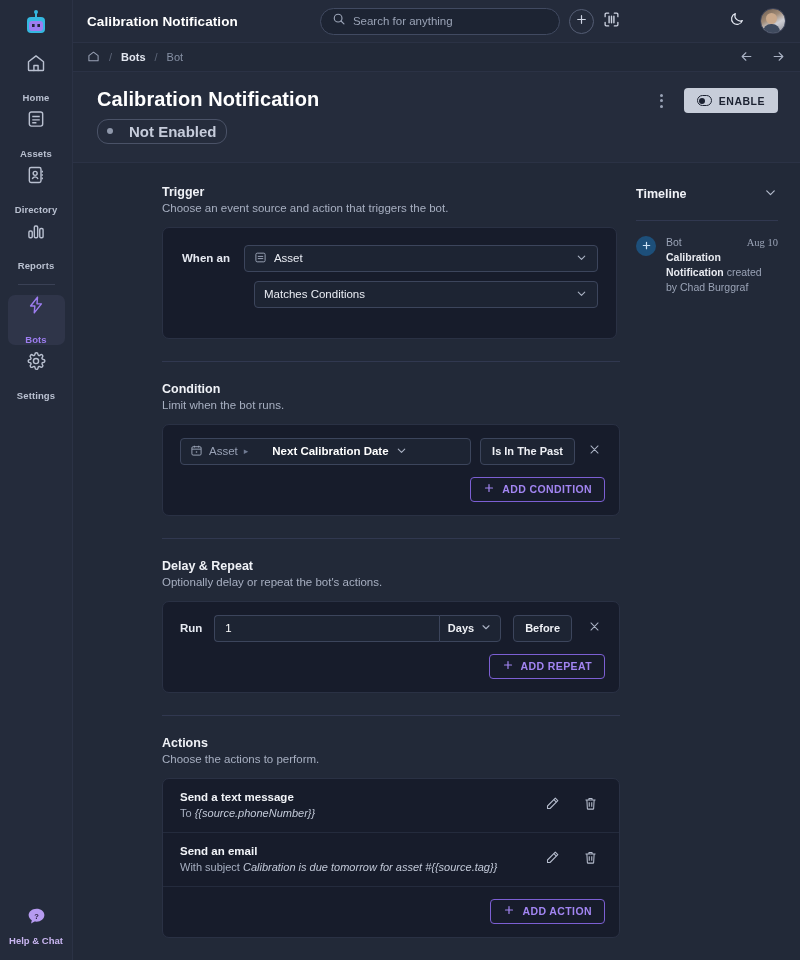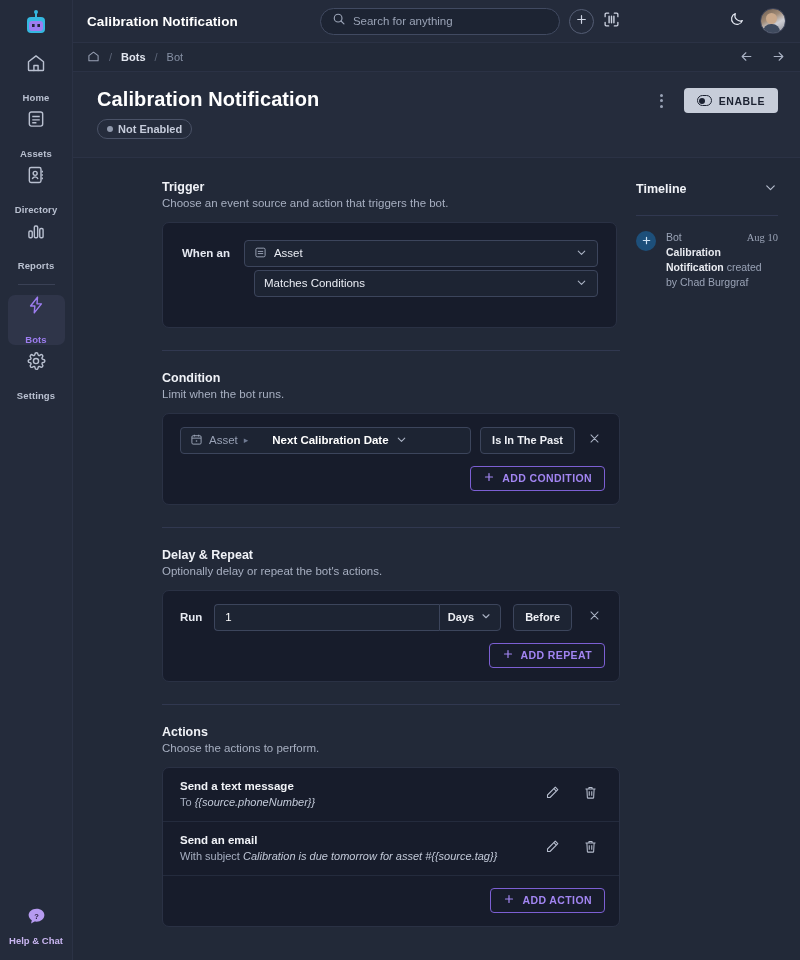--- a/index.html
+++ b/index.html
@@ -94,23 +94,23 @@
   .crumb-nav { margin-left: auto; display: flex; gap: 17px; }
 
   
   .pagehead {
     background: #252c3c; padding: 16px 22px 18px 24px;
     display: flex; align-items: flex-start;
     border-bottom: 1px solid #2b3245;
   }
   .page-title { font-size: 20px; font-weight: bold; color: #fff; letter-spacing: .1px; }
   .badge {
-    margin-top: 8px; display: inline-flex; align-items: center; gap: 5px;
+    margin-top: 8px; display: inline-flex; align-items: center; gap: 16px;
     border: 1px solid #4a5management; border: 1px solid #4a5267; border-radius: 11px;
-    padding: 2.5px 9px 3px; font-size: 11px; font-weight: bold; color: #c6ccdb;
+    padding: 2.5px 9px 3px; font-size: 15px; font-weight: bold; color: #c6ccdb;
   }
   .badge .dot { width: 6px; height: 6px; border-radius: 50%; background: #8f98ab; }
   .head-right { margin-left: auto; display: flex; align-items: center; gap: 21px; }
   .kebab { display: flex; flex-direction: column; gap: 2.5px; align-items: center; }
   .kebab i { width: 3px; height: 3px; border-radius: 50%; background: #9aa3b6; display: block; }
   .enable-btn {
     background: #c7cdd9; color: #1c2231; border: 0; border-radius: 4px;
     height: 25px; padding: 0 13px; display: flex; align-items: center; gap: 7px;
     font-size: 10.5px; font-weight: bold; letter-spacing: .5px; font-family: inherit;
   }
@@ -135,21 +135,21 @@
 
   
   .trigger-inner { padding: 17px 18px 30px 19px; }
   .trigger-row { display: flex; align-items: center; gap: 14px; }
   .lbl { font-size: 11.5px; font-weight: bold; color: #e6e9f1; white-space: nowrap; }
   .select {
     flex: 1; height: 27px; background: #1d2433; border: 1px solid #3c455c; border-radius: 4px;
     display: flex; align-items: center; padding: 0 9px; gap: 7px; font-size: 11.5px; color: #e9ecf3;
   }
   .select .chev { margin-left: auto; }
-  .select2 { margin-top: 3px; margin-left: 72px; }
+  .select2 { margin-top: 9px; margin-left: 72px; }
 
   
   .row-pad { padding: 13px 14px 0 17px; display: flex; align-items: center; gap: 9px; }
   .cond-select {
     flex: 1; height: 27px; background: #1d2433; border: 1px solid #3c455c; border-radius: 4px;
     display: flex; align-items: center; padding: 0 9px; gap: 6px; font-size: 11.5px;
   }
   .cond-pre { color: #98a1b5; }
   .cond-arrow { color: #6f7a92; font-size: 9px; }
   .cond-main { color: #fff; font-weight: bold; margin-left: 18px; }

